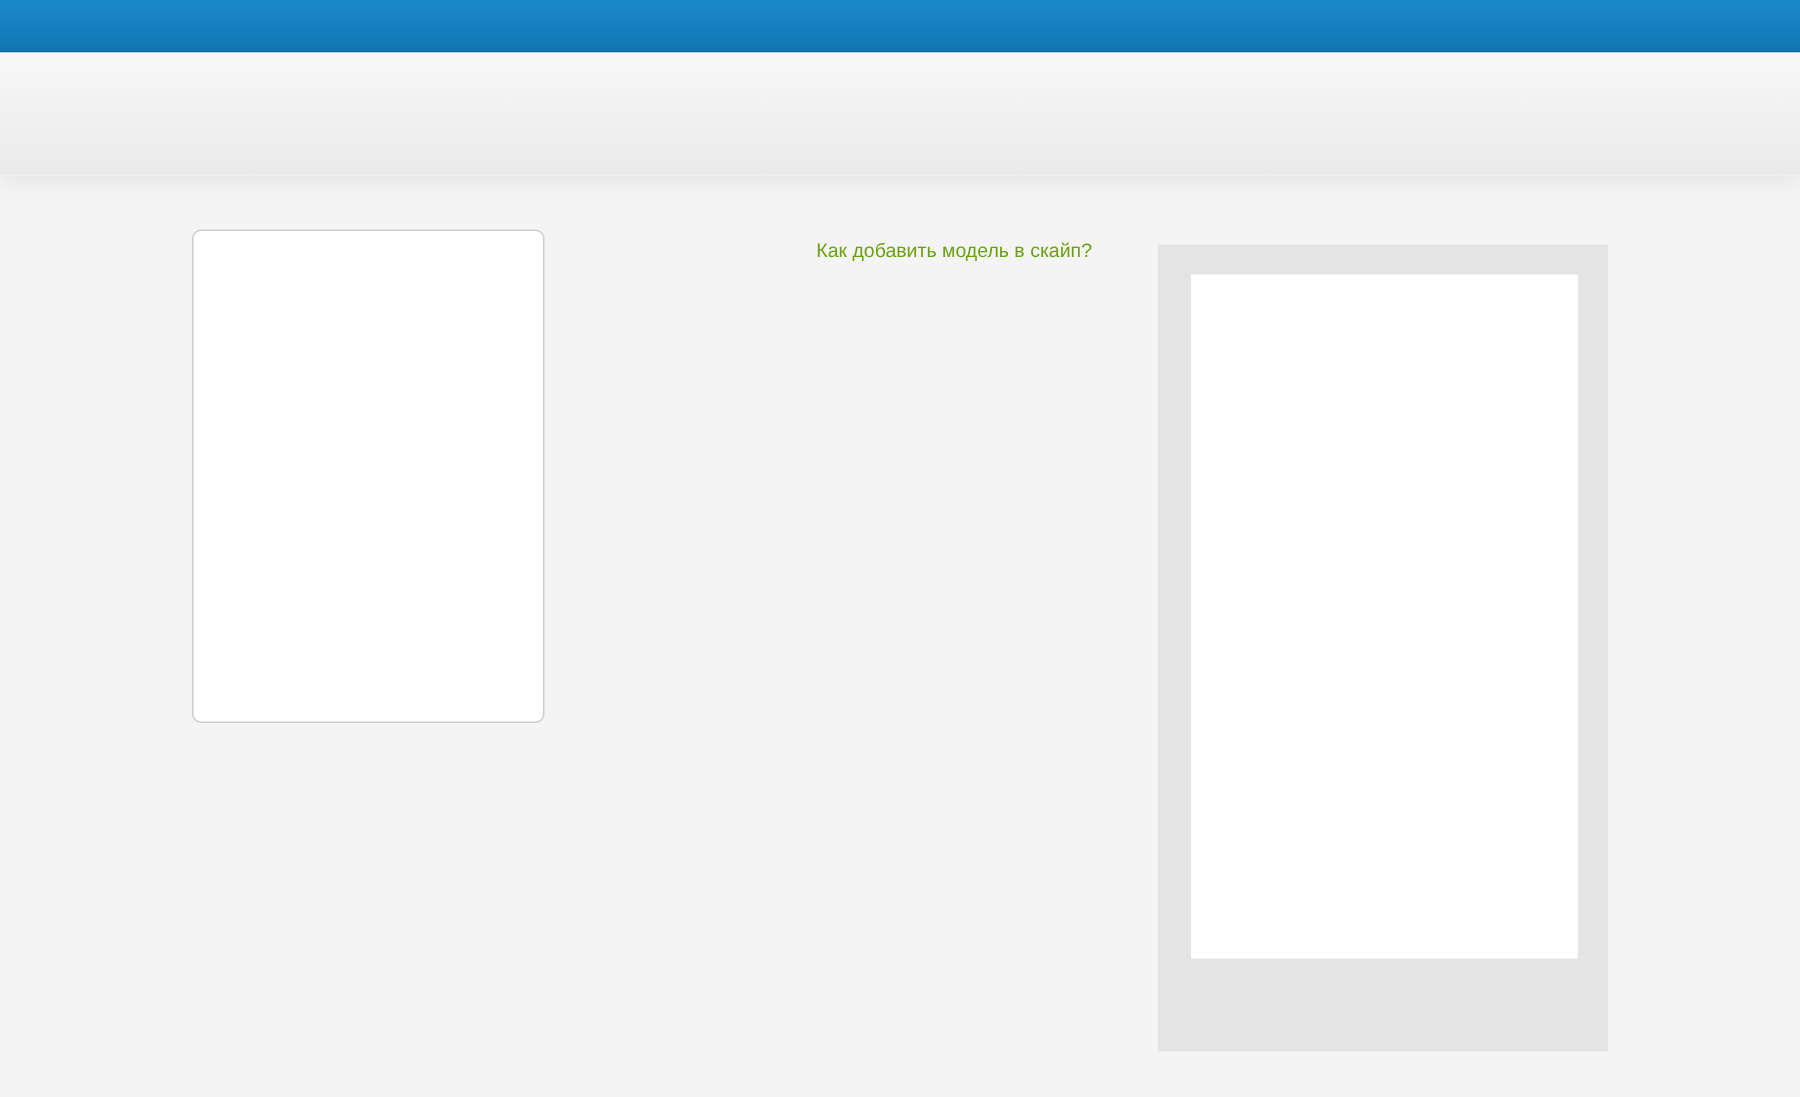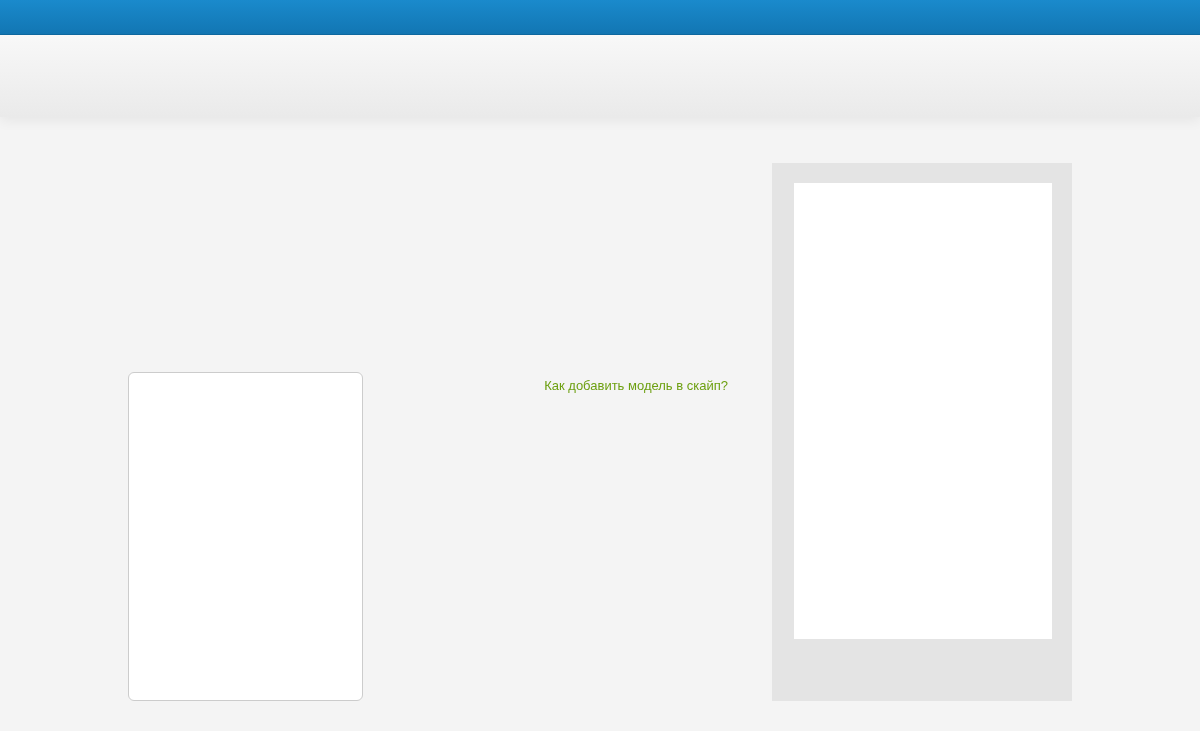--- a/index.html
+++ b/index.html
@@ -18,21 +18,21 @@
     .nav-bar {
       height: 82px;
       background: linear-gradient(to bottom, #f8f8f8 0%, #eaeaea 100%);
       box-shadow: 0 4px 12px rgba(0,0,0,0.06);
       position: relative;
     }
     .content-area {
       display: flex;
       padding: 36px 128px 0 128px;
       gap: 20px;
-      align-items: flex-end;
+      align-items: flex-start;
     }
     .left-column {
       width: 620px;
       position: relative;
     }
     .profile-card {
       width: 235px;
       height: 329px;
       background: #ffffff;
       border: 1px solid #cccccc;

